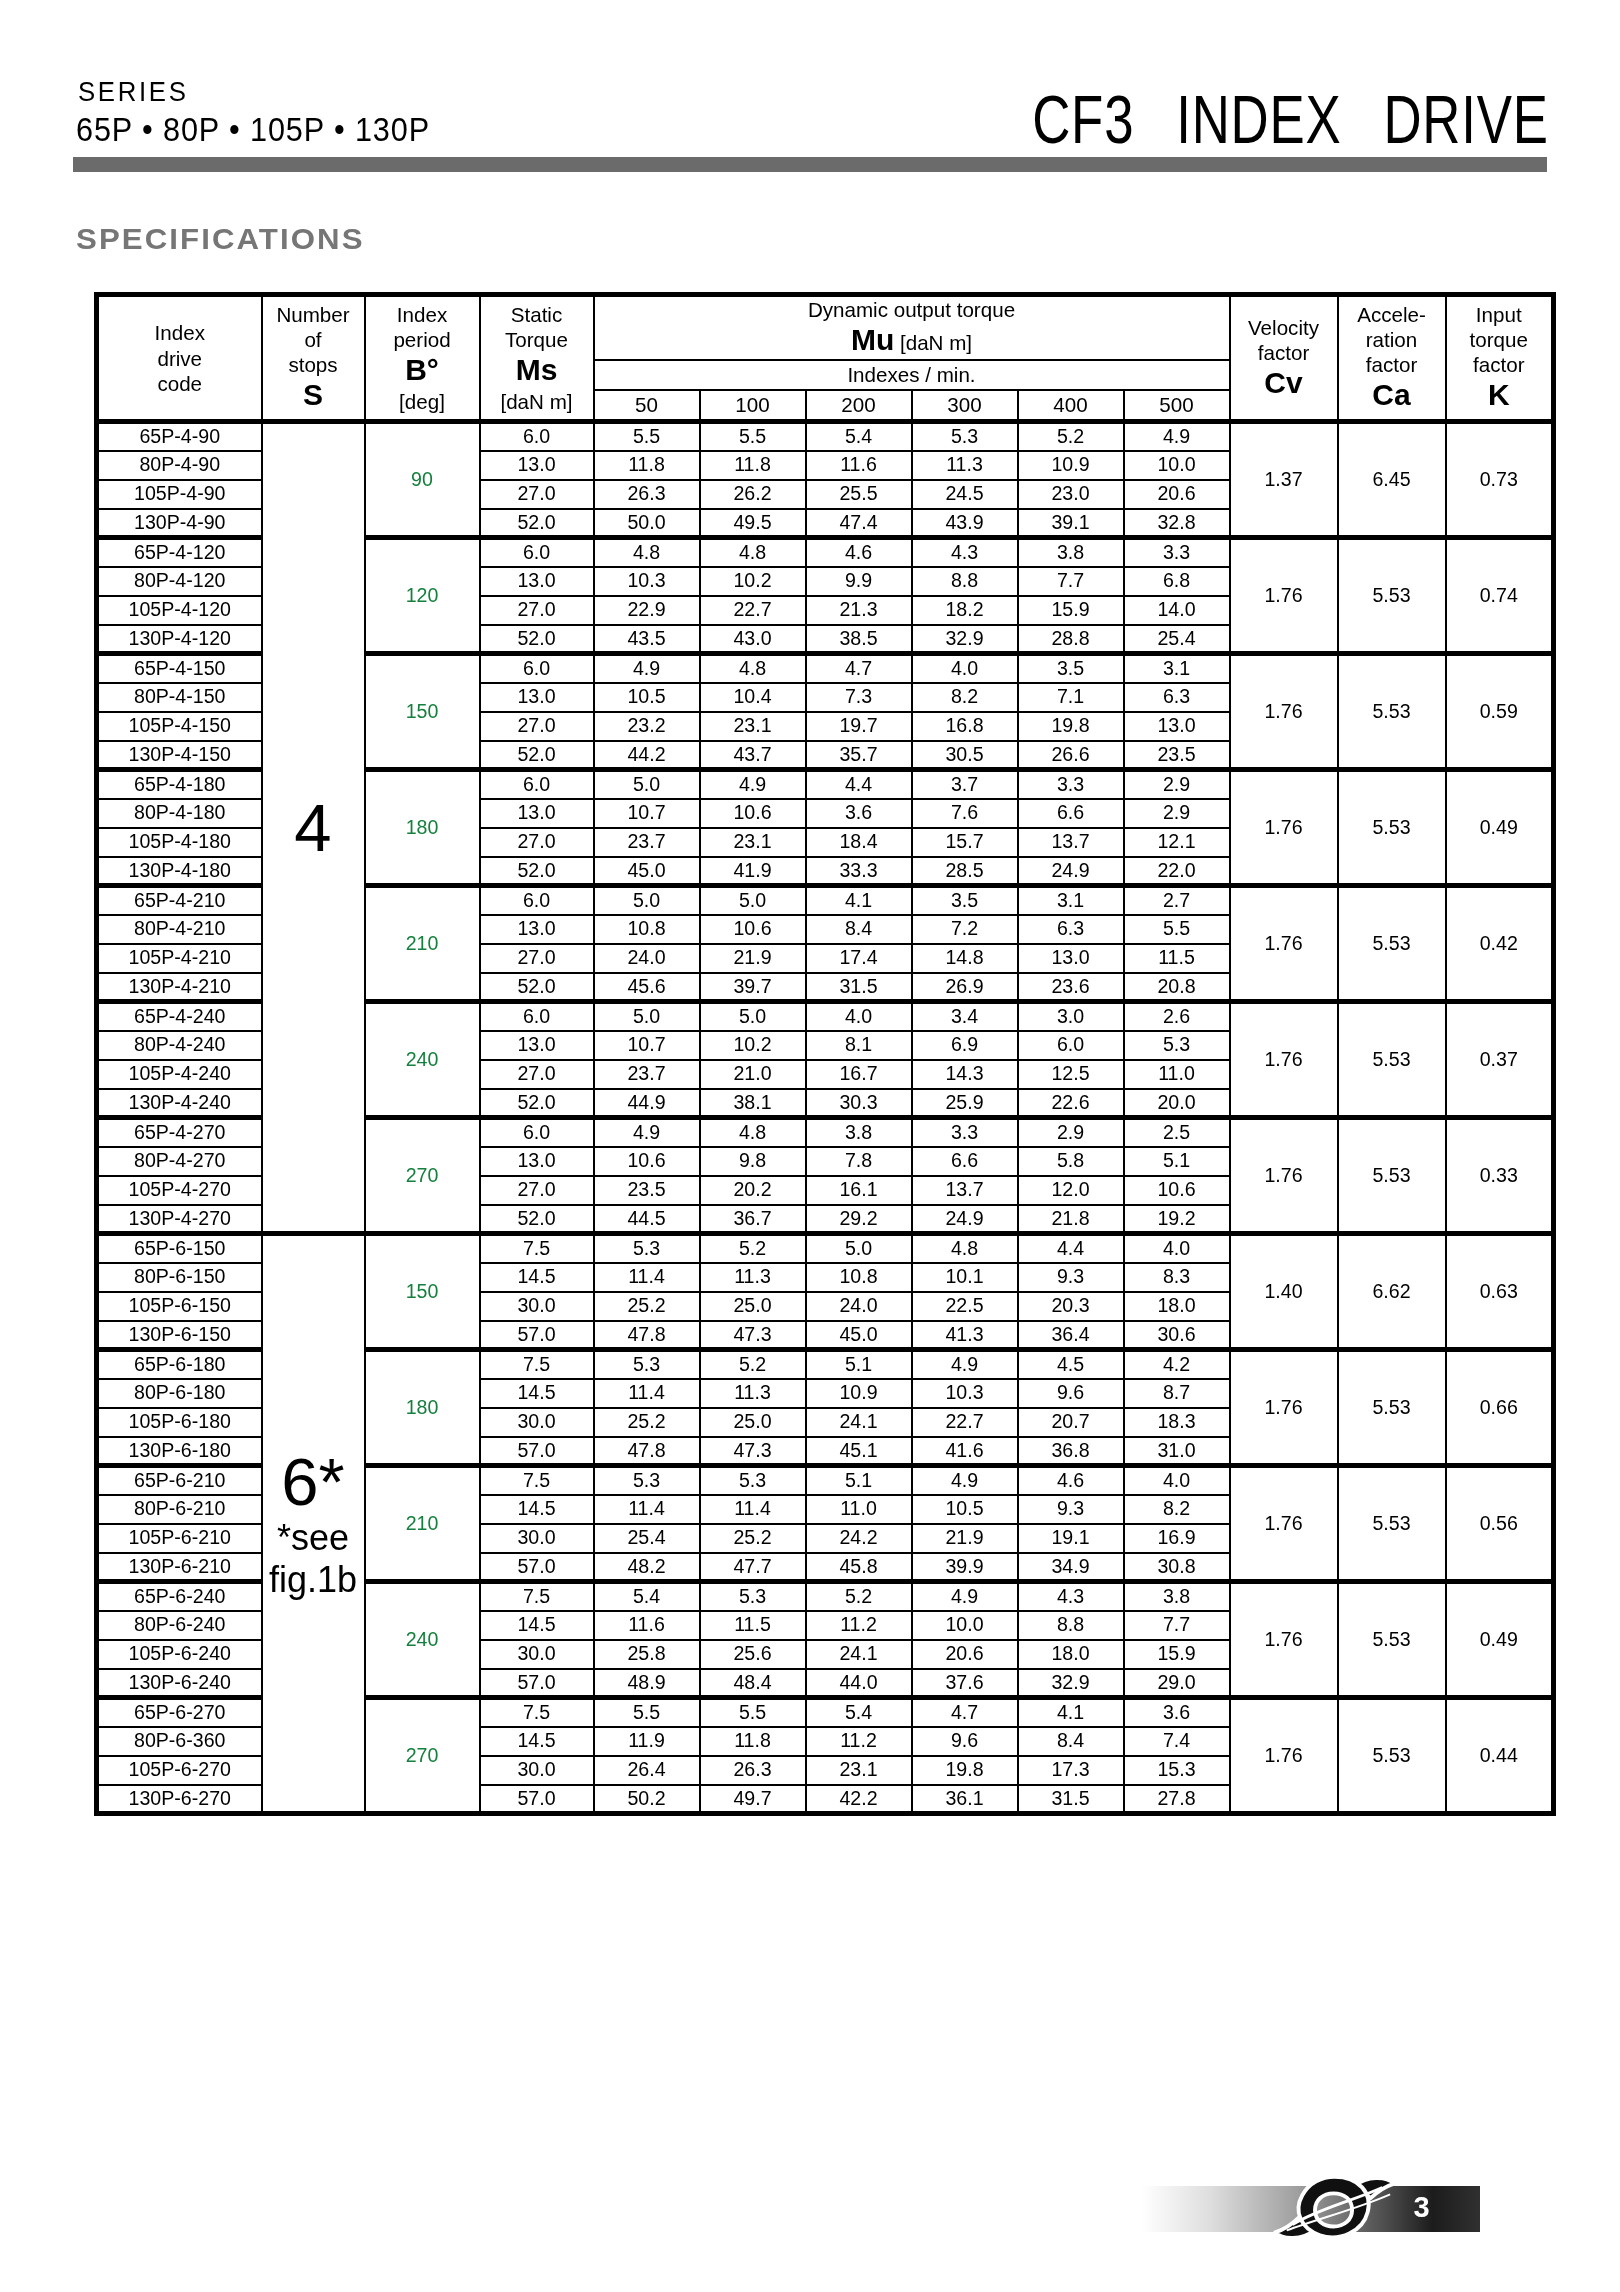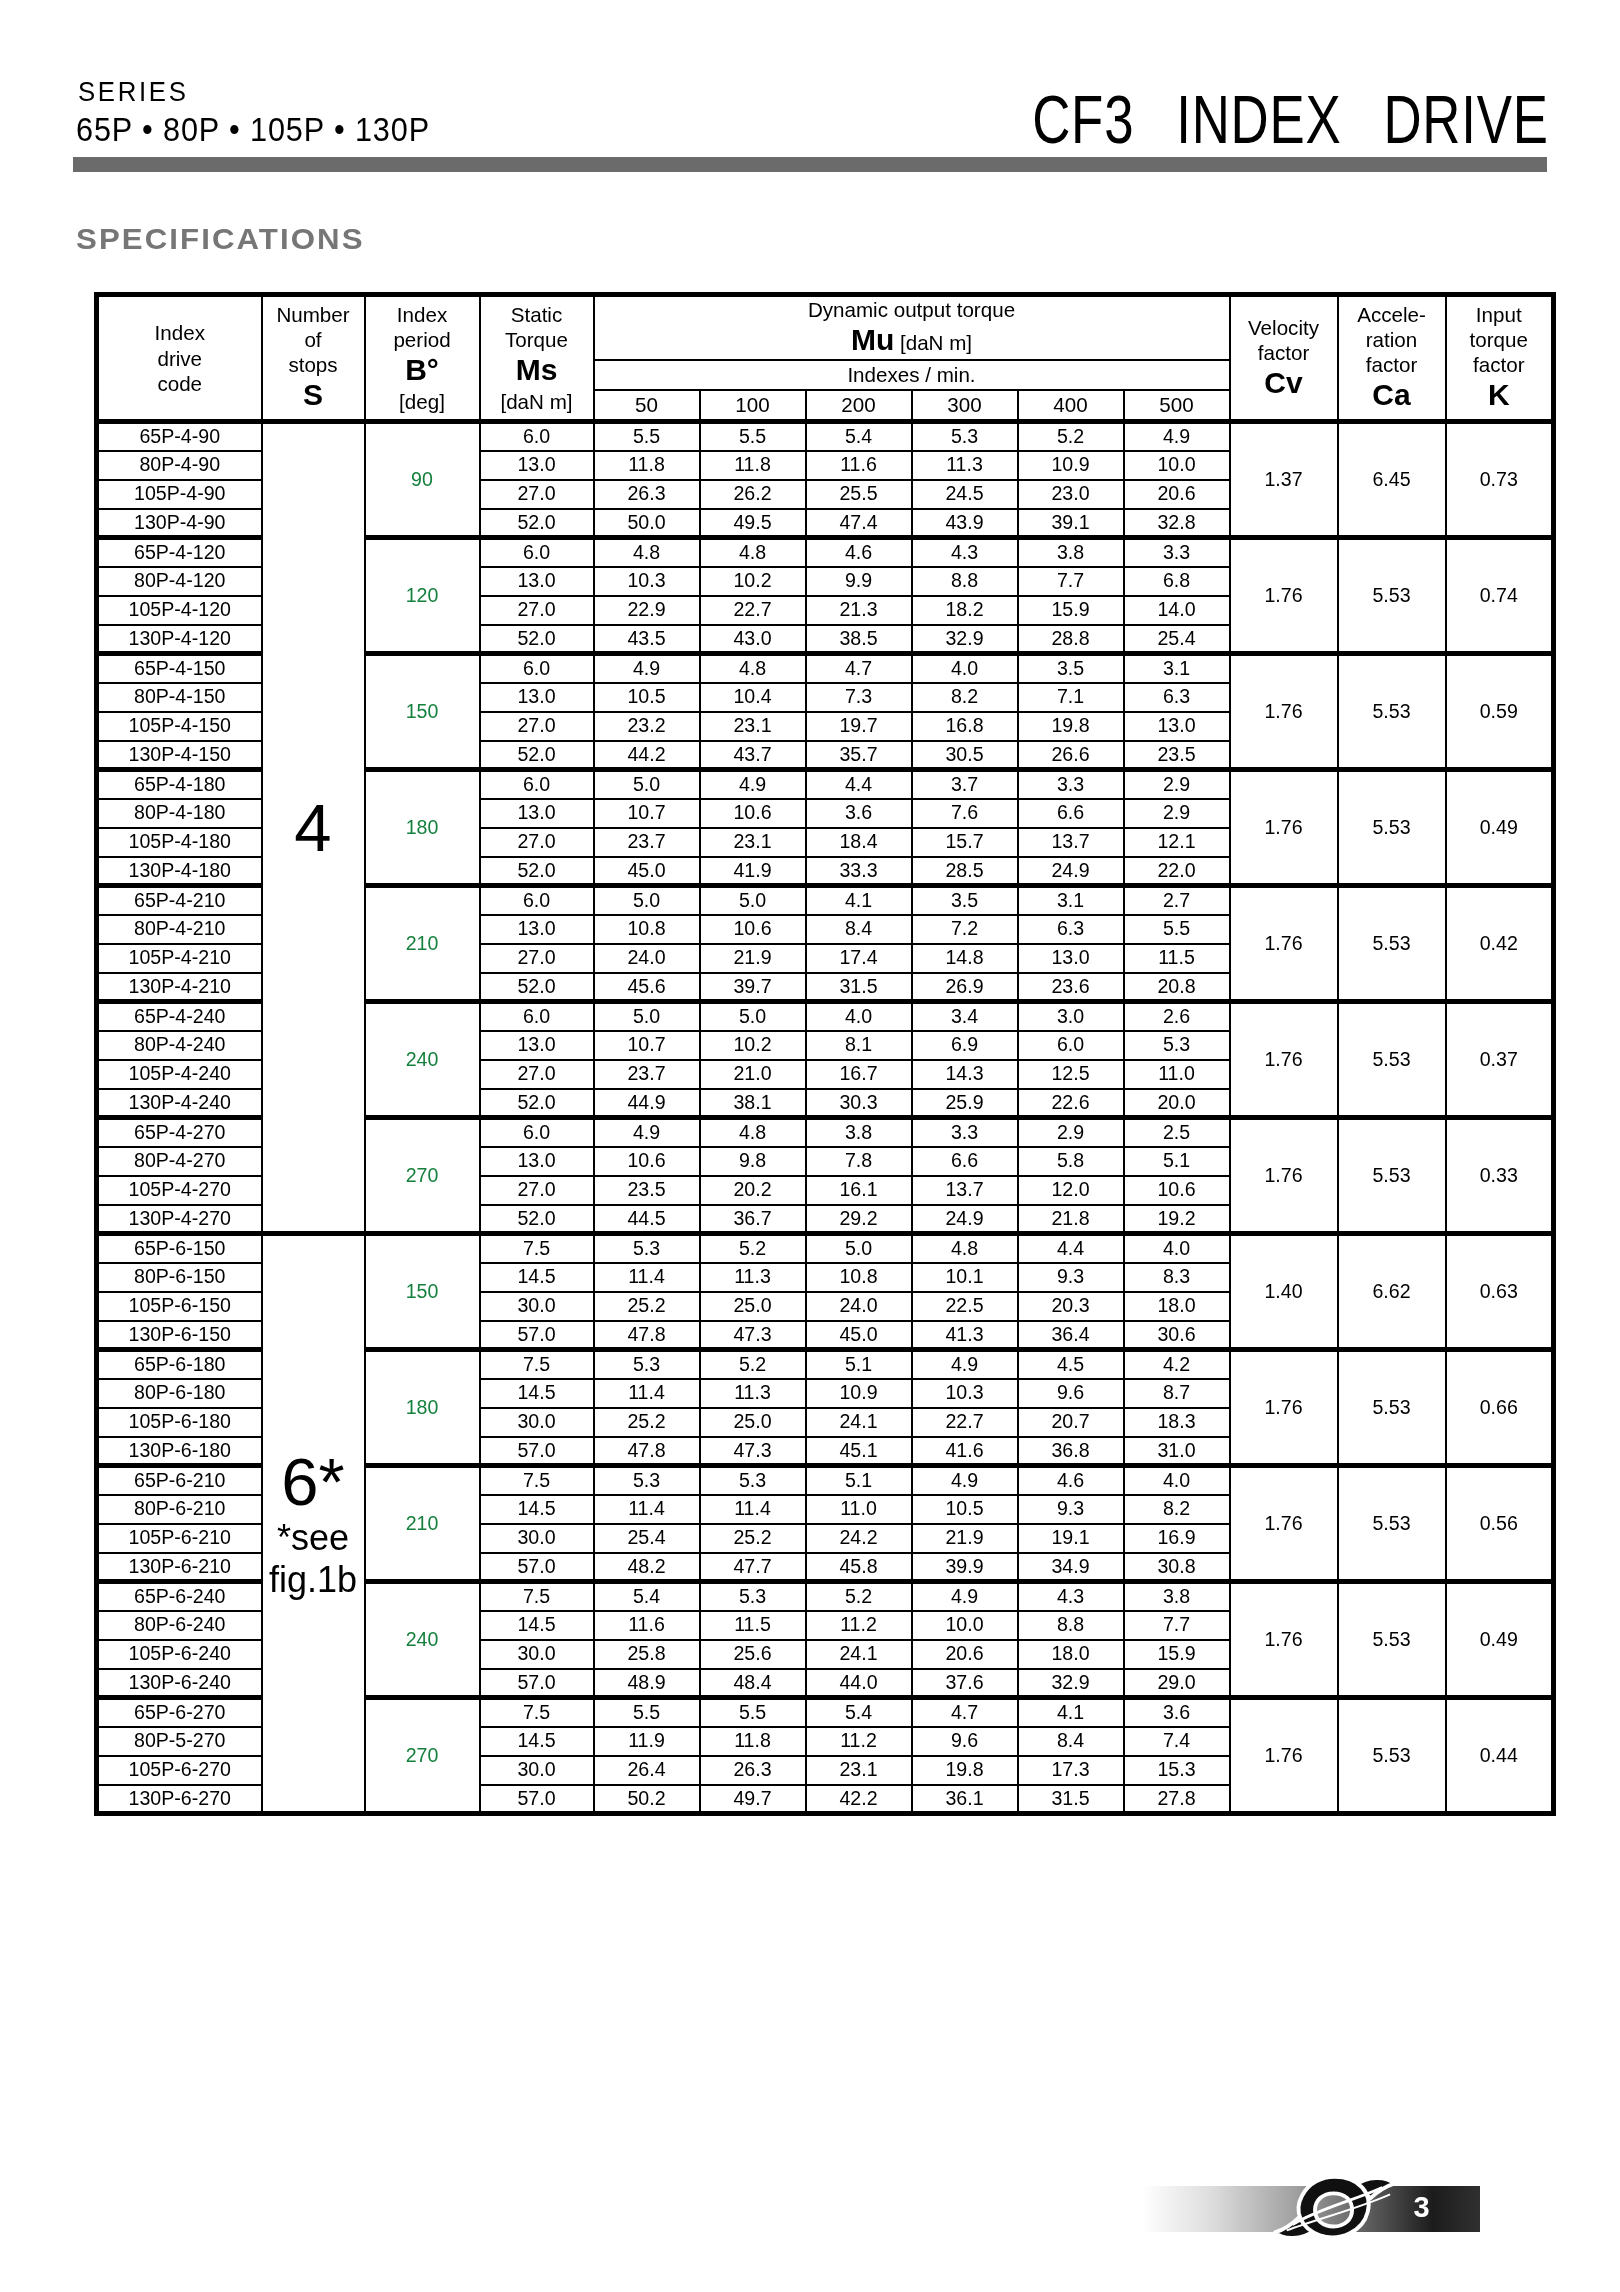--- a/index.html
+++ b/index.html
@@ -652,21 +652,21 @@
         <td class="val">5.5</td>
         <td class="val">5.4</td>
         <td class="val">4.7</td>
         <td class="val">4.1</td>
         <td class="val">3.6</td>
         <td class="factor" rowspan="4">1.76</td>
         <td class="factor" rowspan="4">5.53</td>
         <td class="factor" rowspan="4">0.44</td>
       </tr>
       <tr>
-        <td class="code">80P-5-270</td>
+        <td class="code">80P-6-360</td>
         <td class="ms">14.5</td>
         <td class="val">11.9</td>
         <td class="val">11.8</td>
         <td class="val">11.2</td>
         <td class="val">9.6</td>
         <td class="val">8.4</td>
         <td class="val">7.4</td>
       </tr>
       <tr>
         <td class="code">105P-6-270</td>

